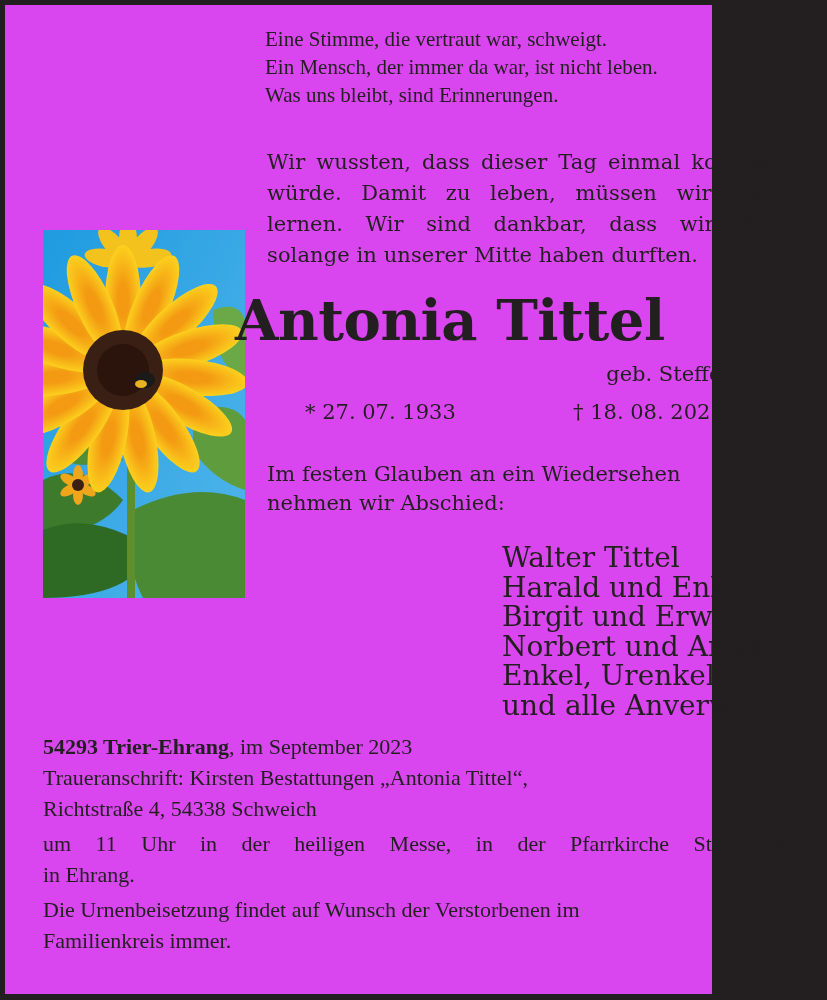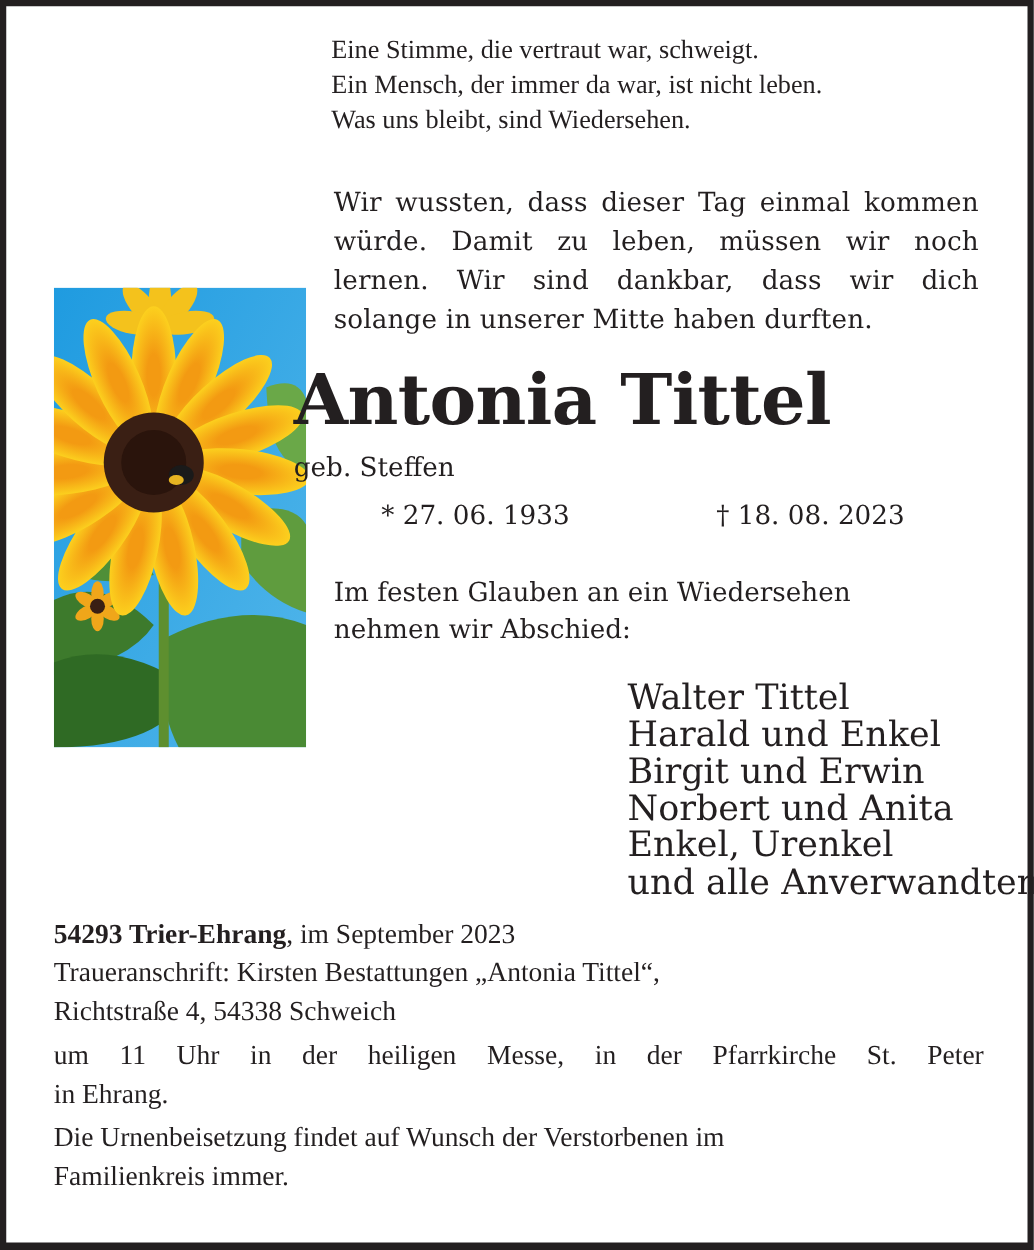--- a/index.html
+++ b/index.html
@@ -1,47 +1,47 @@
 <!DOCTYPE html>
 <html><head>
 <meta charset="utf-8">
 <style>
   html, body { margin: 0; padding: 0; }
   body { width: 827px; height: 1000px; background: #231f20; position: relative; overflow: hidden; }
-  .page { position: absolute; left: 5px; top: 5px; width: 817px; height: 989px; background: #ffffff; }
+  .page { position: absolute; left: 5px; top: 5px; width: 707px; height: 989px; background: #d946ef; }
   .serif { font-family: "DejaVu Serif", "Liberation Serif", serif; color: #231f20; }
   .cond { font-family: "Liberation Serif", "DejaVu Serif", serif; color: #231f20; }
   .abs { position: absolute; }
   .poem { left: 260px; top: 20px; font-size: 21px; line-height: 28px; width: 530px; }
   .para { left: 262px; top: 142px; width: 516px; font-size: 21px; line-height: 31px; text-align: justify; letter-spacing: 0.1px; }
   .para .ln { display: block; text-align: justify; text-align-last: justify; }
   .para .ln.last { text-align-last: left; }
   .name { left: 230px; top: 280px; width: 500px; text-align: left; font-size: 56px; font-weight: bold; letter-spacing: -0.5px; line-height: 70px; }
-  .born { left: 230px; top: 355px; width: 500px; text-align: left; font-size: 21px; line-height: 28px; }
+  .born { left: 230px; top: 355px; width: 500px; text-align: right; font-size: 21px; line-height: 28px; }
   .dates { left: 300px; top: 393px; width: 420px; font-size: 21px; line-height: 28px; }
   .dates .d1 { position: absolute; left: 0; }
   .dates .d2 { position: absolute; left: 268px; }
   .farewell { left: 262px; top: 455px; font-size: 21px; line-height: 29px; }
   .family { left: 497px; top: 538px; font-size: 28px; line-height: 29.5px; }
   .family div { white-space: nowrap; }
   .photo { left: 38px; top: 225px; width: 202px; height: 368px; overflow: hidden; }
   .footer { left: 38px; top: 726px; width: 744px; font-size: 22px; line-height: 31px; }
   .footer .b { font-weight: bold; }
   .footer .blk { margin-top: 4px; }
   .just { text-align: justify; text-align-last: justify; display: block; }
 </style>
 </head>
 <body>
 
 <div class="page">
 
   <div class="abs poem cond">
     <div>Eine Stimme, die vertraut war, schweigt.</div>
     <div>Ein Mensch, der immer da war, ist nicht leben.</div>
-    <div>Was uns bleibt, sind Wiedersehen.</div>
+    <div>Was uns bleibt, sind Erinnerungen.</div>
   </div>
 
   <div class="abs para serif">
     <span class="ln">Wir wussten, dass dieser Tag einmal kommen</span>
     <span class="ln">würde. Damit zu leben, müssen wir noch</span>
     <span class="ln">lernen. Wir sind dankbar, dass wir dich</span>
     <span class="ln last">solange in unserer Mitte haben durften.</span>
   </div>
 
   <div class="abs photo">
@@ -112,21 +112,21 @@
 
         <ellipse cx="22" cy="10" rx="10" ry="8" fill="#1a1a1a"></ellipse>
         <ellipse cx="18" cy="14" rx="6" ry="4" fill="#e6b422"></ellipse>
       </g>
     </svg>
   </div>
 
   <div class="abs name serif">Antonia Tittel</div>
   <div class="abs born serif">geb. Steffen</div>
   <div class="abs dates serif">
-    <span class="d1">* 27. 06. 1933</span>
+    <span class="d1">* 27. 07. 1933</span>
     <span class="d2">† 18. 08. 2023</span>
   </div>
 
   <div class="abs farewell serif">
     <div>Im festen Glauben an ein Wiedersehen</div>
     <div>nehmen wir Abschied:</div>
   </div>
 
   <div class="abs family serif">
     <div>Walter Tittel</div>

